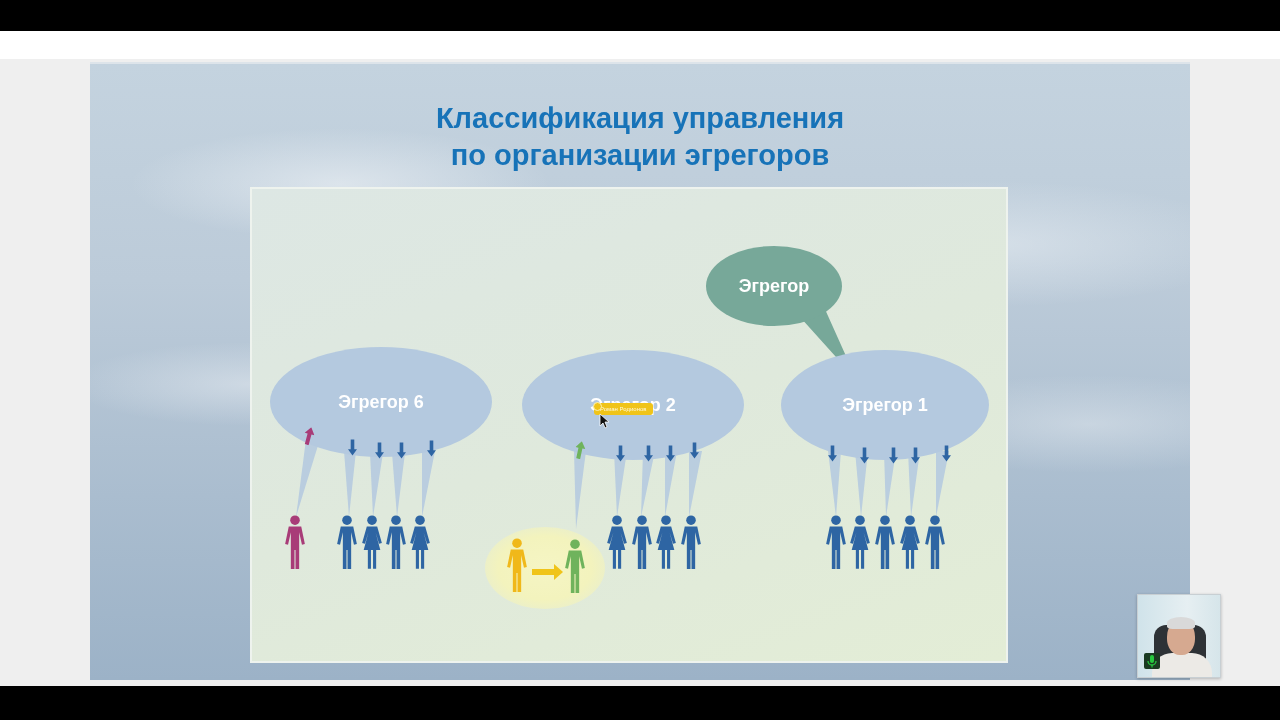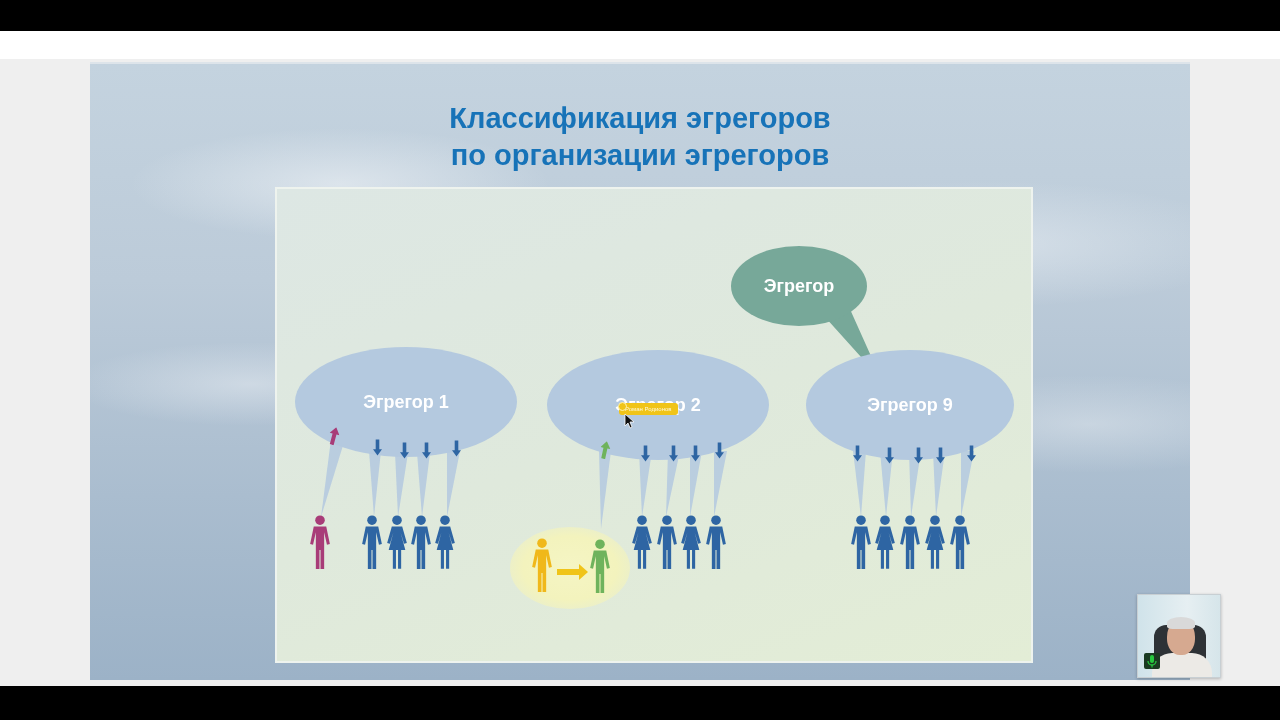--- a/index.html
+++ b/index.html
@@ -14,21 +14,21 @@
       radial-gradient(ellipse 300px 80px at 250px 120px, rgba(235,240,244,0.65), transparent 70%),
       radial-gradient(ellipse 380px 90px at 900px 180px, rgba(232,238,243,0.55), transparent 70%),
       radial-gradient(ellipse 260px 60px at 160px 320px, rgba(228,234,240,0.55), transparent 70%),
       radial-gradient(ellipse 300px 70px at 1000px 360px, rgba(225,232,238,0.5), transparent 70%),
       linear-gradient(180deg, #c4d3df 0%, #bccbd9 35%, #aabdcf 70%, #9cb2c7 100%);
     border-top: 2px solid #dde4ea;
   }
   .slide-title { position: absolute; left: 0; top: 36px; width: 1100px; text-align: center;
     color: #1773b8; font-weight: bold; font-size: 29px; line-height: 37px; }
 
-  .panel { position: absolute; left: 275px; top: 187px; width: 758px; height: 476px;
+  .panel { position: absolute; left: 250px; top: 187px; width: 758px; height: 476px;
     background: linear-gradient(160deg, #dde7e4 0%, #dfe9dc 50%, #e3edd6 100%);
     border: 2px solid #eef3ee; text-align: center; }
 
   .bubble { position: absolute; border-radius: 50%; background: #b4c9df; color: #fff;
     font-weight: bold; font-size: 18px; display: flex; align-items: center; justify-content: center; }
   .bubble-top { position: absolute; left: 454px; top: 57px; width: 136px; height: 80px; border-radius: 50%;
     background: #77a899; color: #fff; font-weight: bold; font-size: 18px; display: flex; align-items: center; justify-content: center; }
 
   .svg-layer { position: absolute; left: 0; top: 0; width: 758px; height: 476px; pointer-events: none; }
 
@@ -51,21 +51,21 @@
 </style>
 </head>
 <body>
 
 <div class="top-bar"></div>
 <div class="white-strip"></div>
 <div class="stage"></div>
 
 <div class="slide">
   <div class="slide-title">
-    <div>Классификация эгрегоров</div>
+    <div>Классификация управления</div>
     <div>по организации эгрегоров</div>
   </div>
 </div>
 
 <div class="panel">
   <svg class="svg-layer" viewBox="0 0 758 476">
     <defs>
       <symbol id="man" viewBox="0 0 20 52">
         <circle cx="10" cy="5" r="4.6"></circle>
         <path d="M4 11 h12 l3.5 17 -2.8 0.6 -2.7-12 v36 h-3.5 v-19 h-1 v19 h-3.5 v-36 l-2.7 12 -2.8-0.6z"></path>
@@ -104,23 +104,23 @@
       <path d="M576 262 L589 262 L584 328 Z"></path>
       <path d="M603 262 L616 262 L609 328 Z"></path>
       <path d="M632 262 L644 262 L634 328 Z"></path>
       <path d="M656 262 L668 262 L659 328 Z"></path>
       <path d="M684 262 L697 262 L684 328 Z"></path>
     </g>
   </svg>
 
   <div class="bubble-top">Эгрегор</div>
 
-  <div class="bubble" style="left:18px; top:158px; width:222px; height:110px;">Эгрегор 1</div>
+  <div class="bubble" style="left:18px; top:158px; width:222px; height:110px;">Эгрегор 6</div>
   <div class="bubble" style="left:270px; top:161px; width:222px; height:110px;">Эгрегор 2</div>
-  <div class="bubble" style="left:529px; top:161px; width:208px; height:110px;">Эгрегор 9</div>
+  <div class="bubble" style="left:529px; top:161px; width:208px; height:110px;">Эгрегор 1</div>
 
   <div class="glow"></div>
 
   <svg class="svg-layer" viewBox="0 0 758 476">
 
     <g>
         <use href="#arrow-up" x="52" y="238" width="10" height="18" fill="#a83c78" transform="rotate(15 57 247)"></use>
       </g>
     <g fill="#2e65a3">
       <use href="#arrow-down" x="96" y="250" width="9" height="17"></use>

